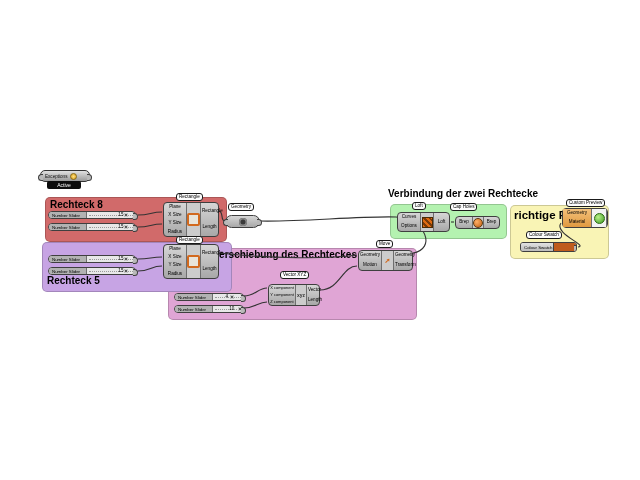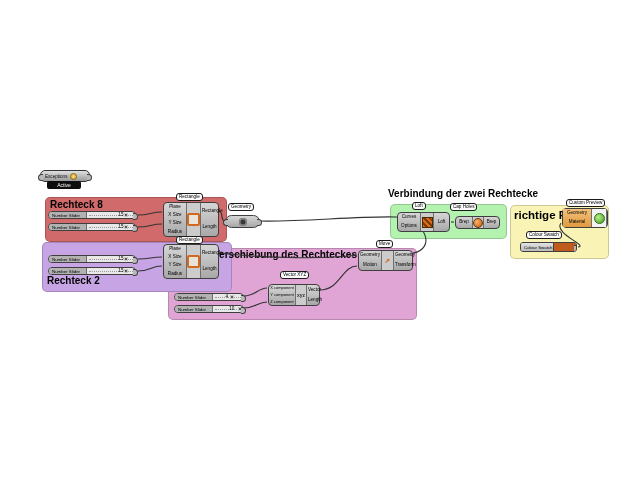--- a/index.html
+++ b/index.html
@@ -55,21 +55,21 @@
 </head>
 <body>
 
 <div class="group g-pink" style="left:168px;top:248px;width:247px;height:70px"></div>
 <div class="group g-red" style="left:45px;top:197px;width:180px;height:43px"></div>
 <div class="group g-purple" style="left:42px;top:242px;width:188px;height:48px"></div>
 <div class="group g-green" style="left:390px;top:204px;width:115px;height:33px"></div>
 <div class="group g-yellow" style="left:510px;top:205px;width:97px;height:52px"></div>
 
 <div class="gtitle" style="left:50px;top:199px">Rechteck 8</div>
-<div class="gtitle" style="left:47px;top:275px">Rechteck 2</div>
+<div class="gtitle" style="left:47px;top:275px">Rechteck 5</div>
 <div class="gtitle" style="left:213px;top:249px">Verschiebung des Rechteckes</div>
 <div class="gtitle" style="left:388px;top:188px">Verbindung der zwei Rechtecke</div>
 <div class="gtitle big" style="left:514px;top:209px">richtige Farbe</div>
 
 <svg id="wires" width="640" height="480">
   <g stroke="#333333" stroke-width="1.1" fill="none">
     <path d="M138,215 C150,215 151,212 162,212"></path>
     <path d="M138,227 C150,227 151,224 162,224"></path>
     <path d="M219,211 C224,212 220,221 225,221"></path>
     <path d="M260,221 C300,222 358,216 396,217"></path>

